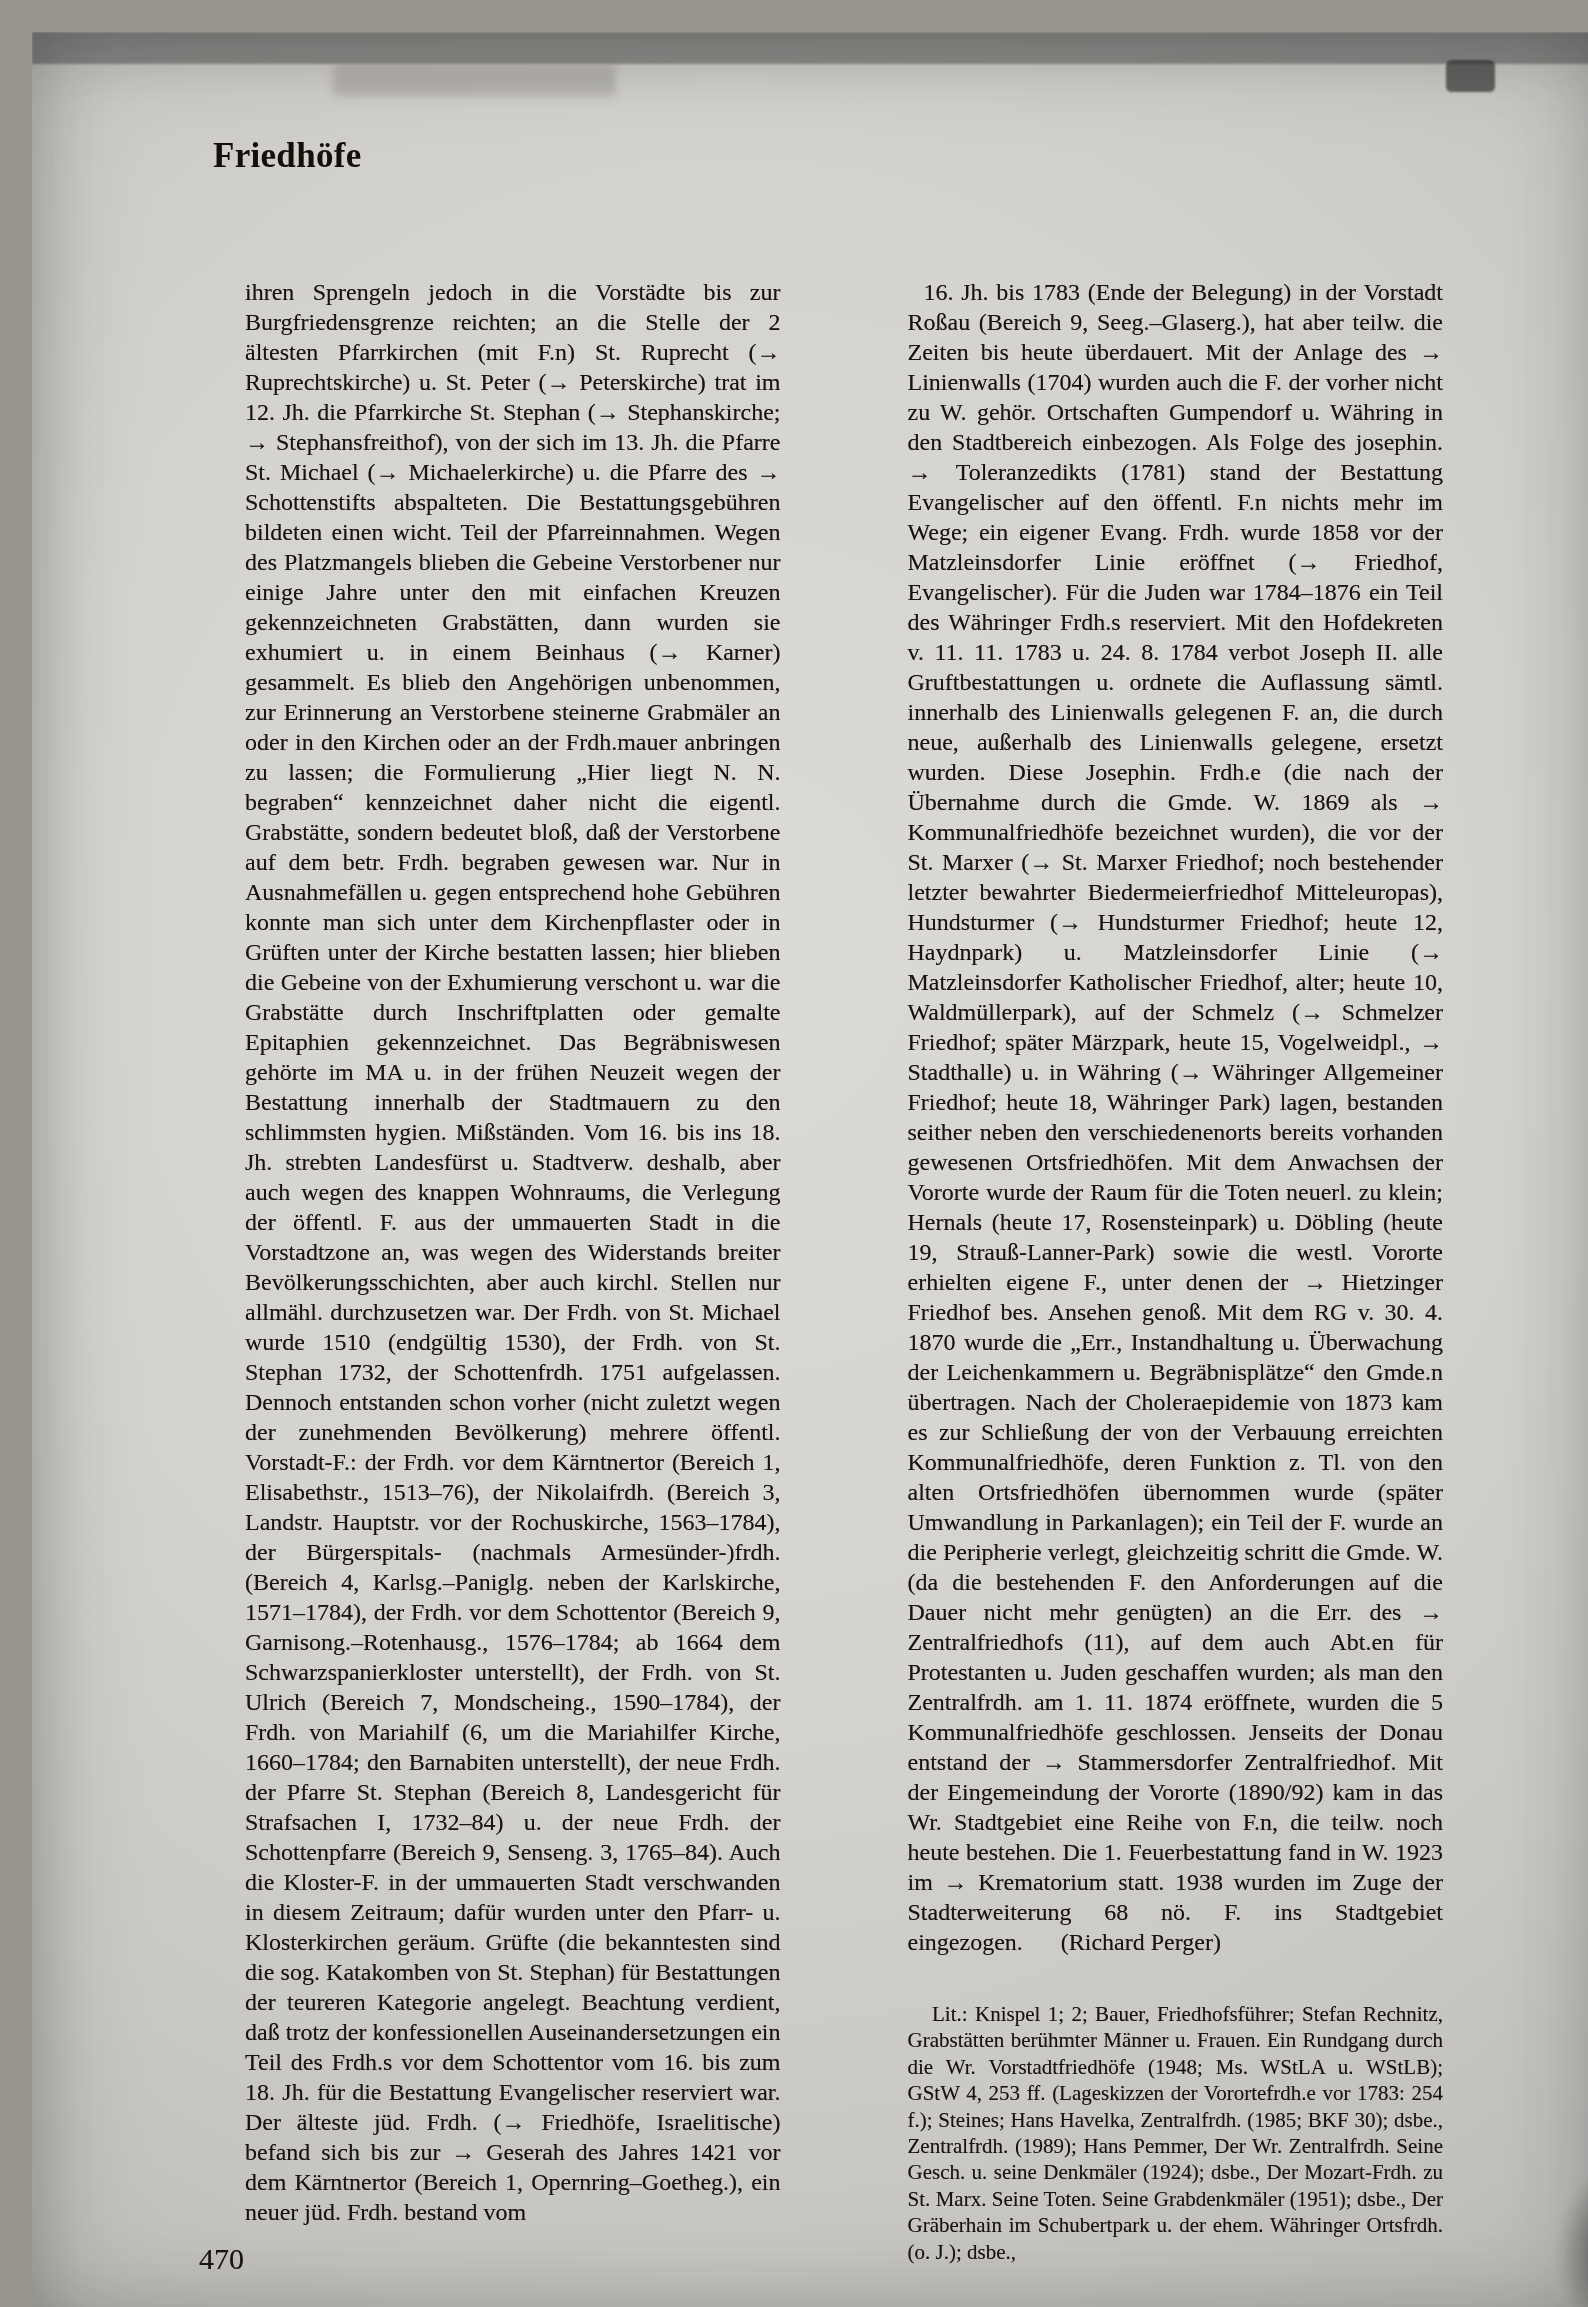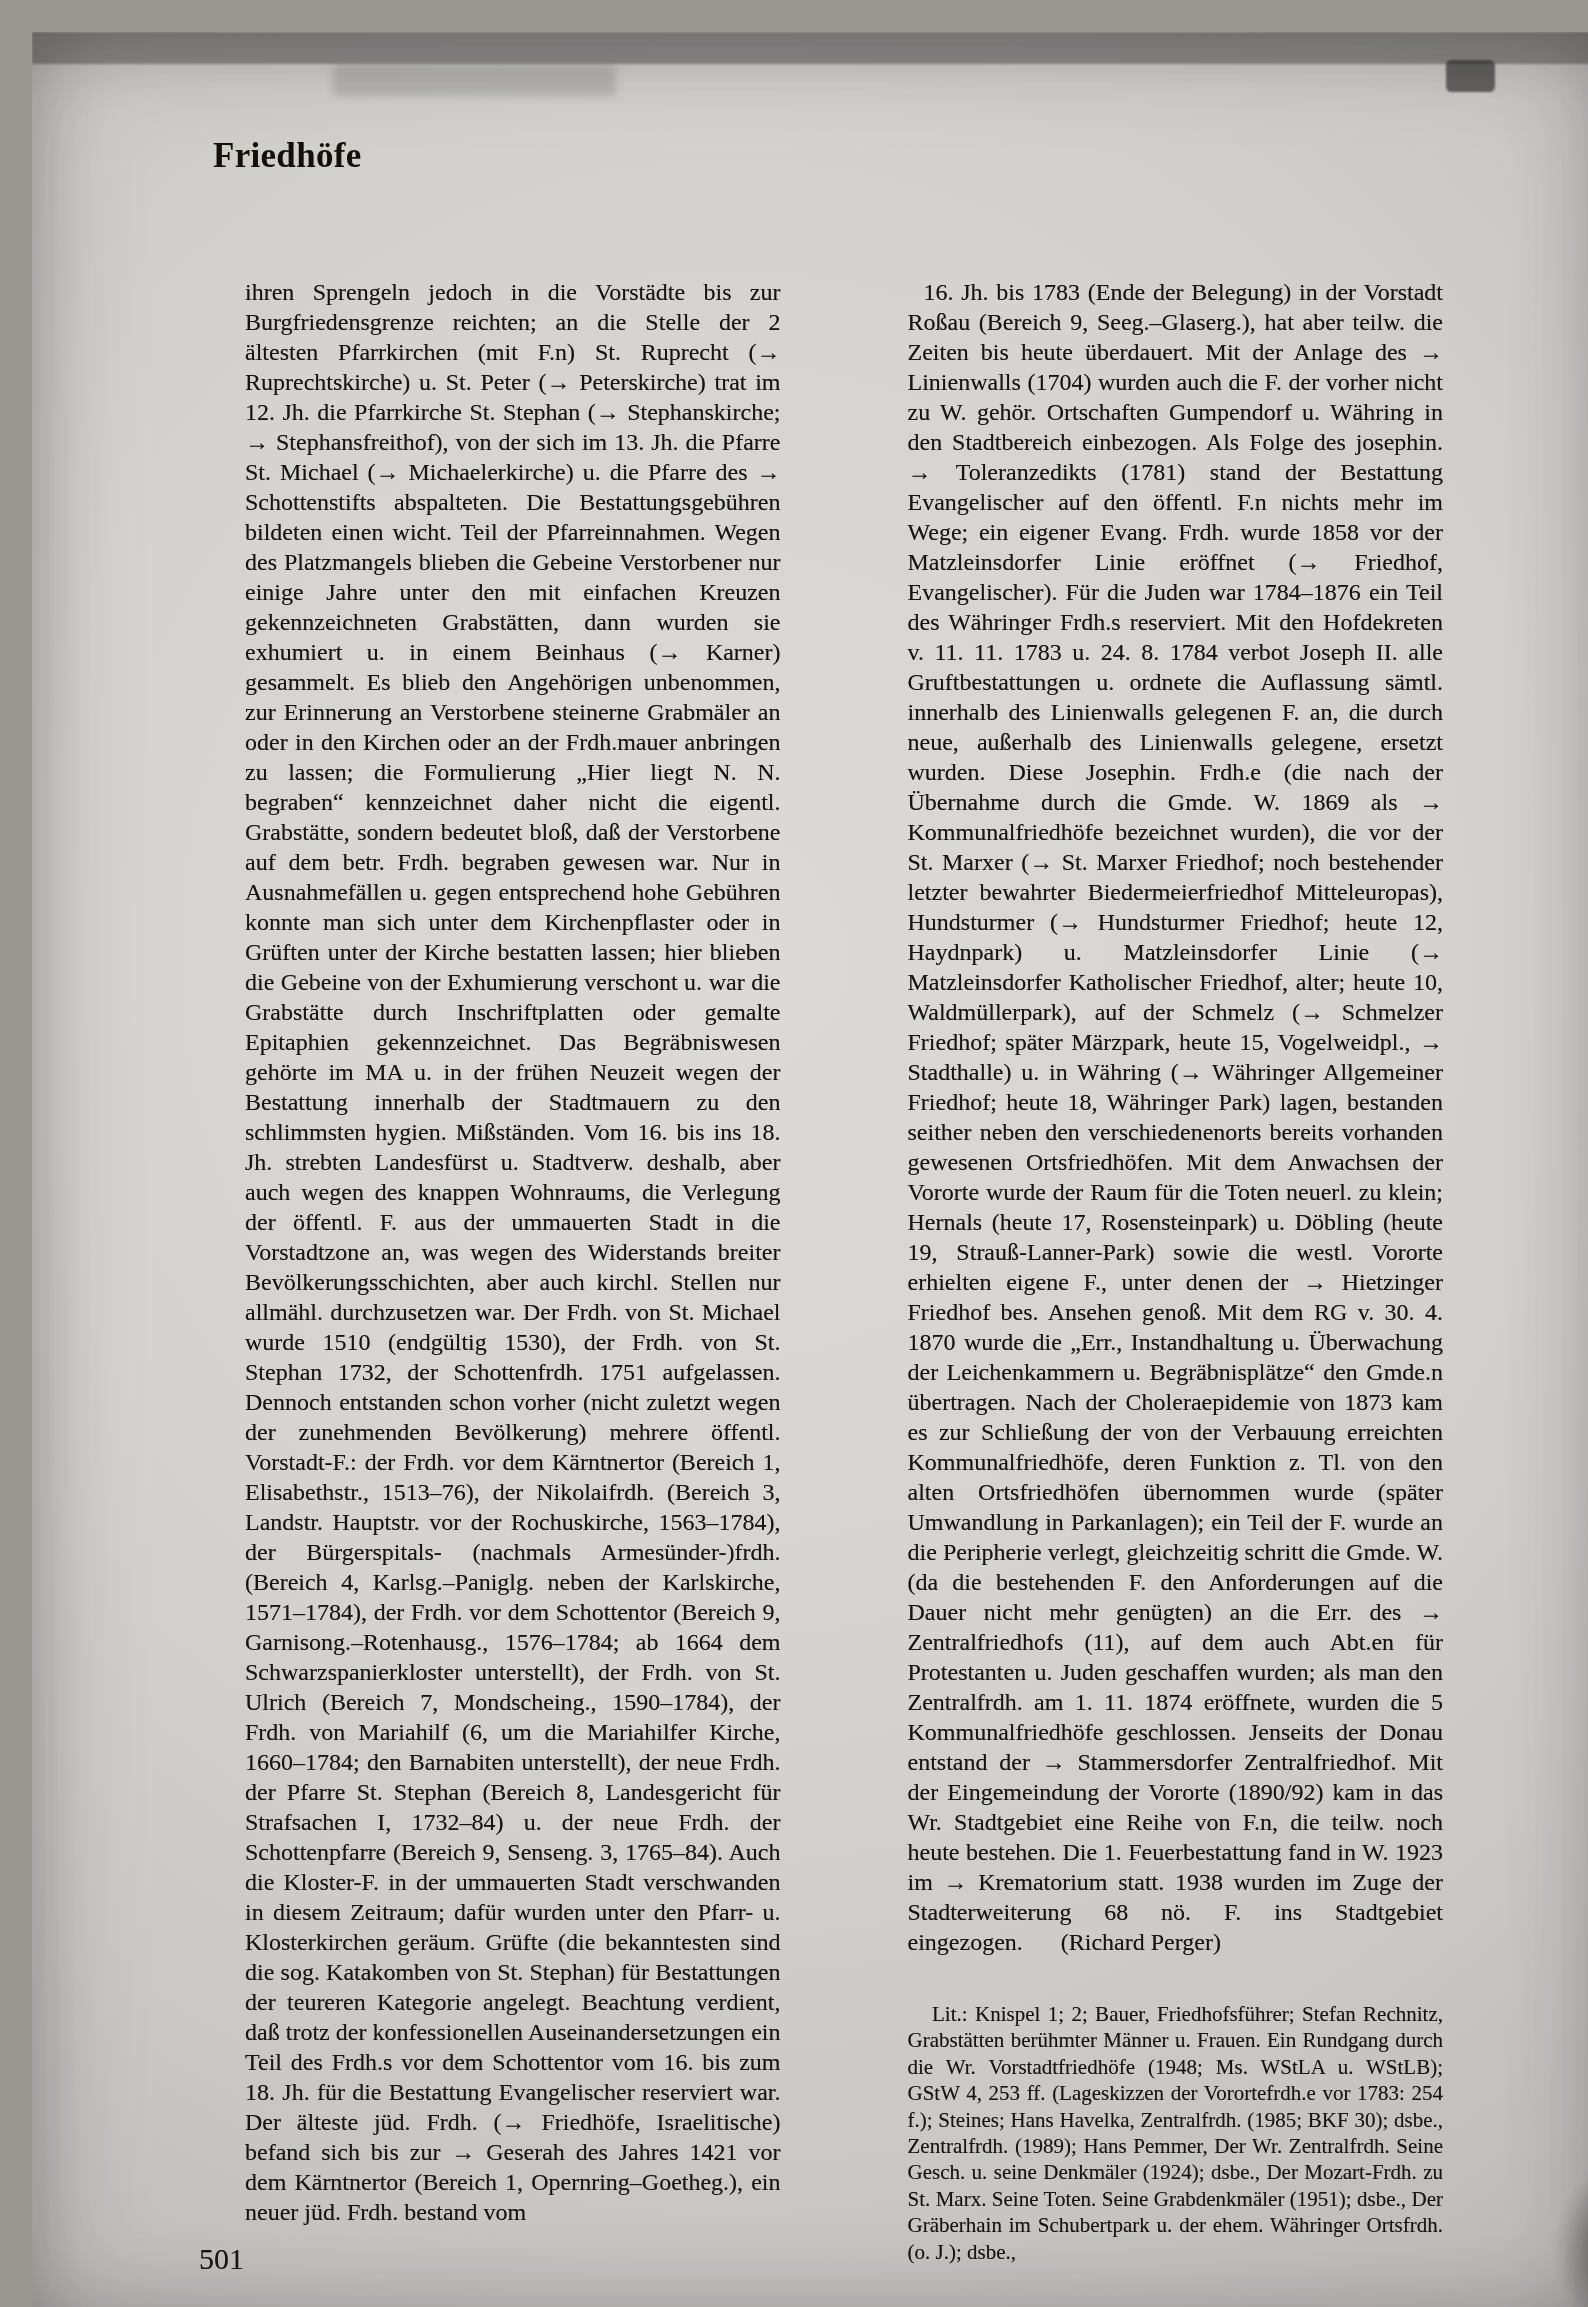--- a/index.html
+++ b/index.html
@@ -123,16 +123,16 @@
 
       <div class="col">
         <p class="body-text"><span>16. Jh. bis 1783 (Ende der Belegung) in der Vorstadt Roßau (Bereich 9, Seeg.–Glaserg.), hat aber teilw. die Zeiten bis heute überdauert. Mit der Anlage des → Linienwalls (1704) wurden auch die F. der vorher nicht zu W. gehör. Ortschaften Gumpendorf u. Währing in den Stadtbereich einbezogen. Als Folge des josephin. → Toleranzedikts (1781) stand der Bestattung Evangelischer auf den öffentl. F.n nichts mehr im Wege; ein eigener Evang. Frdh. wurde 1858 vor der Matzleinsdorfer Linie eröffnet (→ Friedhof, Evangelischer). Für die Juden war 1784–1876 ein Teil des Währinger Frdh.s reserviert. Mit den Hofdekreten v. 11. 11. 1783 u. 24. 8. 1784 verbot Joseph II. alle Gruftbestattungen u. ordnete die Auflassung sämtl. innerhalb des Linienwalls gelegenen F. an, die durch neue, außerhalb des Linienwalls gelegene, ersetzt wurden. Diese Josephin. Frdh.e (die nach der Übernahme durch die Gmde. W. 1869 als → Kommunalfriedhöfe bezeichnet wurden), die vor der St. Marxer (→ St. Marxer Friedhof; noch bestehender letzter bewahrter Biedermeierfriedhof Mitteleuropas), Hundsturmer (→ Hundsturmer Friedhof; heute 12, Haydnpark) u. Matzleinsdorfer Linie (→ Matzleinsdorfer Katholischer Friedhof, alter; heute 10, Waldmüllerpark), auf der Schmelz (→ Schmelzer Friedhof; später Märzpark, heute 15, Vogelweidpl., → Stadthalle) u. in Währing (→ Währinger Allgemeiner Friedhof; heute 18, Währinger Park) lagen, bestanden seither neben den verschiedenenorts bereits vorhanden gewesenen Ortsfriedhöfen. Mit dem Anwachsen der Vororte wurde der Raum für die Toten neuerl. zu klein; Hernals (heute 17, Rosensteinpark) u. Döbling (heute 19, Strauß-Lanner-Park) sowie die westl. Vororte erhielten eigene F., unter denen der → Hietzinger Friedhof bes. Ansehen genoß. Mit dem RG v. 30. 4. 1870 wurde die „Err., Instandhaltung u. Überwachung der Leichenkammern u. Begräbnisplätze“ den Gmde.n übertragen. Nach der Choleraepidemie von 1873 kam es zur Schließung der von der Verbauung erreichten Kommunalfriedhöfe, deren Funktion z. Tl. von den alten Ortsfriedhöfen übernommen wurde (später Umwandlung in Parkanlagen); ein Teil der F. wurde an die Peripherie verlegt, gleichzeitig schritt die Gmde. W. (da die bestehenden F. den Anforderungen auf die Dauer nicht mehr genügten) an die Err. des → Zentralfriedhofs (11), auf dem auch Abt.en für Protestanten u. Juden geschaffen wurden; als man den Zentralfrdh. am 1. 11. 1874 eröffnete, wurden die 5 Kommunalfriedhöfe geschlossen. Jenseits der Donau entstand der → Stammersdorfer Zentralfriedhof. Mit der Eingemeindung der Vororte (1890/92) kam in das Wr. Stadtgebiet eine Reihe von F.n, die teilw. noch heute bestehen. Die 1. Feuerbestattung fand in W. 1923 im → Krematorium statt. 1938 wurden im Zuge der Stadterweiterung 68 nö. F. ins Stadtgebiet eingezogen.</span>
           <span class="author">(Richard Perger)</span></p>
         <p class="lit">Lit.: Knispel 1; 2; Bauer, Friedhofsführer; Stefan Rechnitz, Grabstätten berühmter Männer u. Frauen. Ein Rundgang durch die Wr. Vorstadtfriedhöfe (1948; Ms. WStLA u. WStLB); GStW 4, 253 ff. (Lageskizzen der Vorortefrdh.e vor 1783: 254 f.); Steines; Hans Havelka, Zentralfrdh. (1985; BKF 30); dsbe., Zentralfrdh. (1989); Hans Pemmer, Der Wr. Zentralfrdh. Seine Gesch. u. seine Denkmäler (1924); dsbe., Der Mozart-Frdh. zu St. Marx. Seine Toten. Seine Grabdenkmäler (1951); dsbe., Der Gräberhain im Schubertpark u. der ehem. Währinger Ortsfrdh. (o. J.); dsbe.,</p>
       </div>
 
     </div>
   </div>
 
-  <div class="page-number">501</div>
+  <div class="page-number">470</div>
 
 </div>
 
 
 </body></html>

